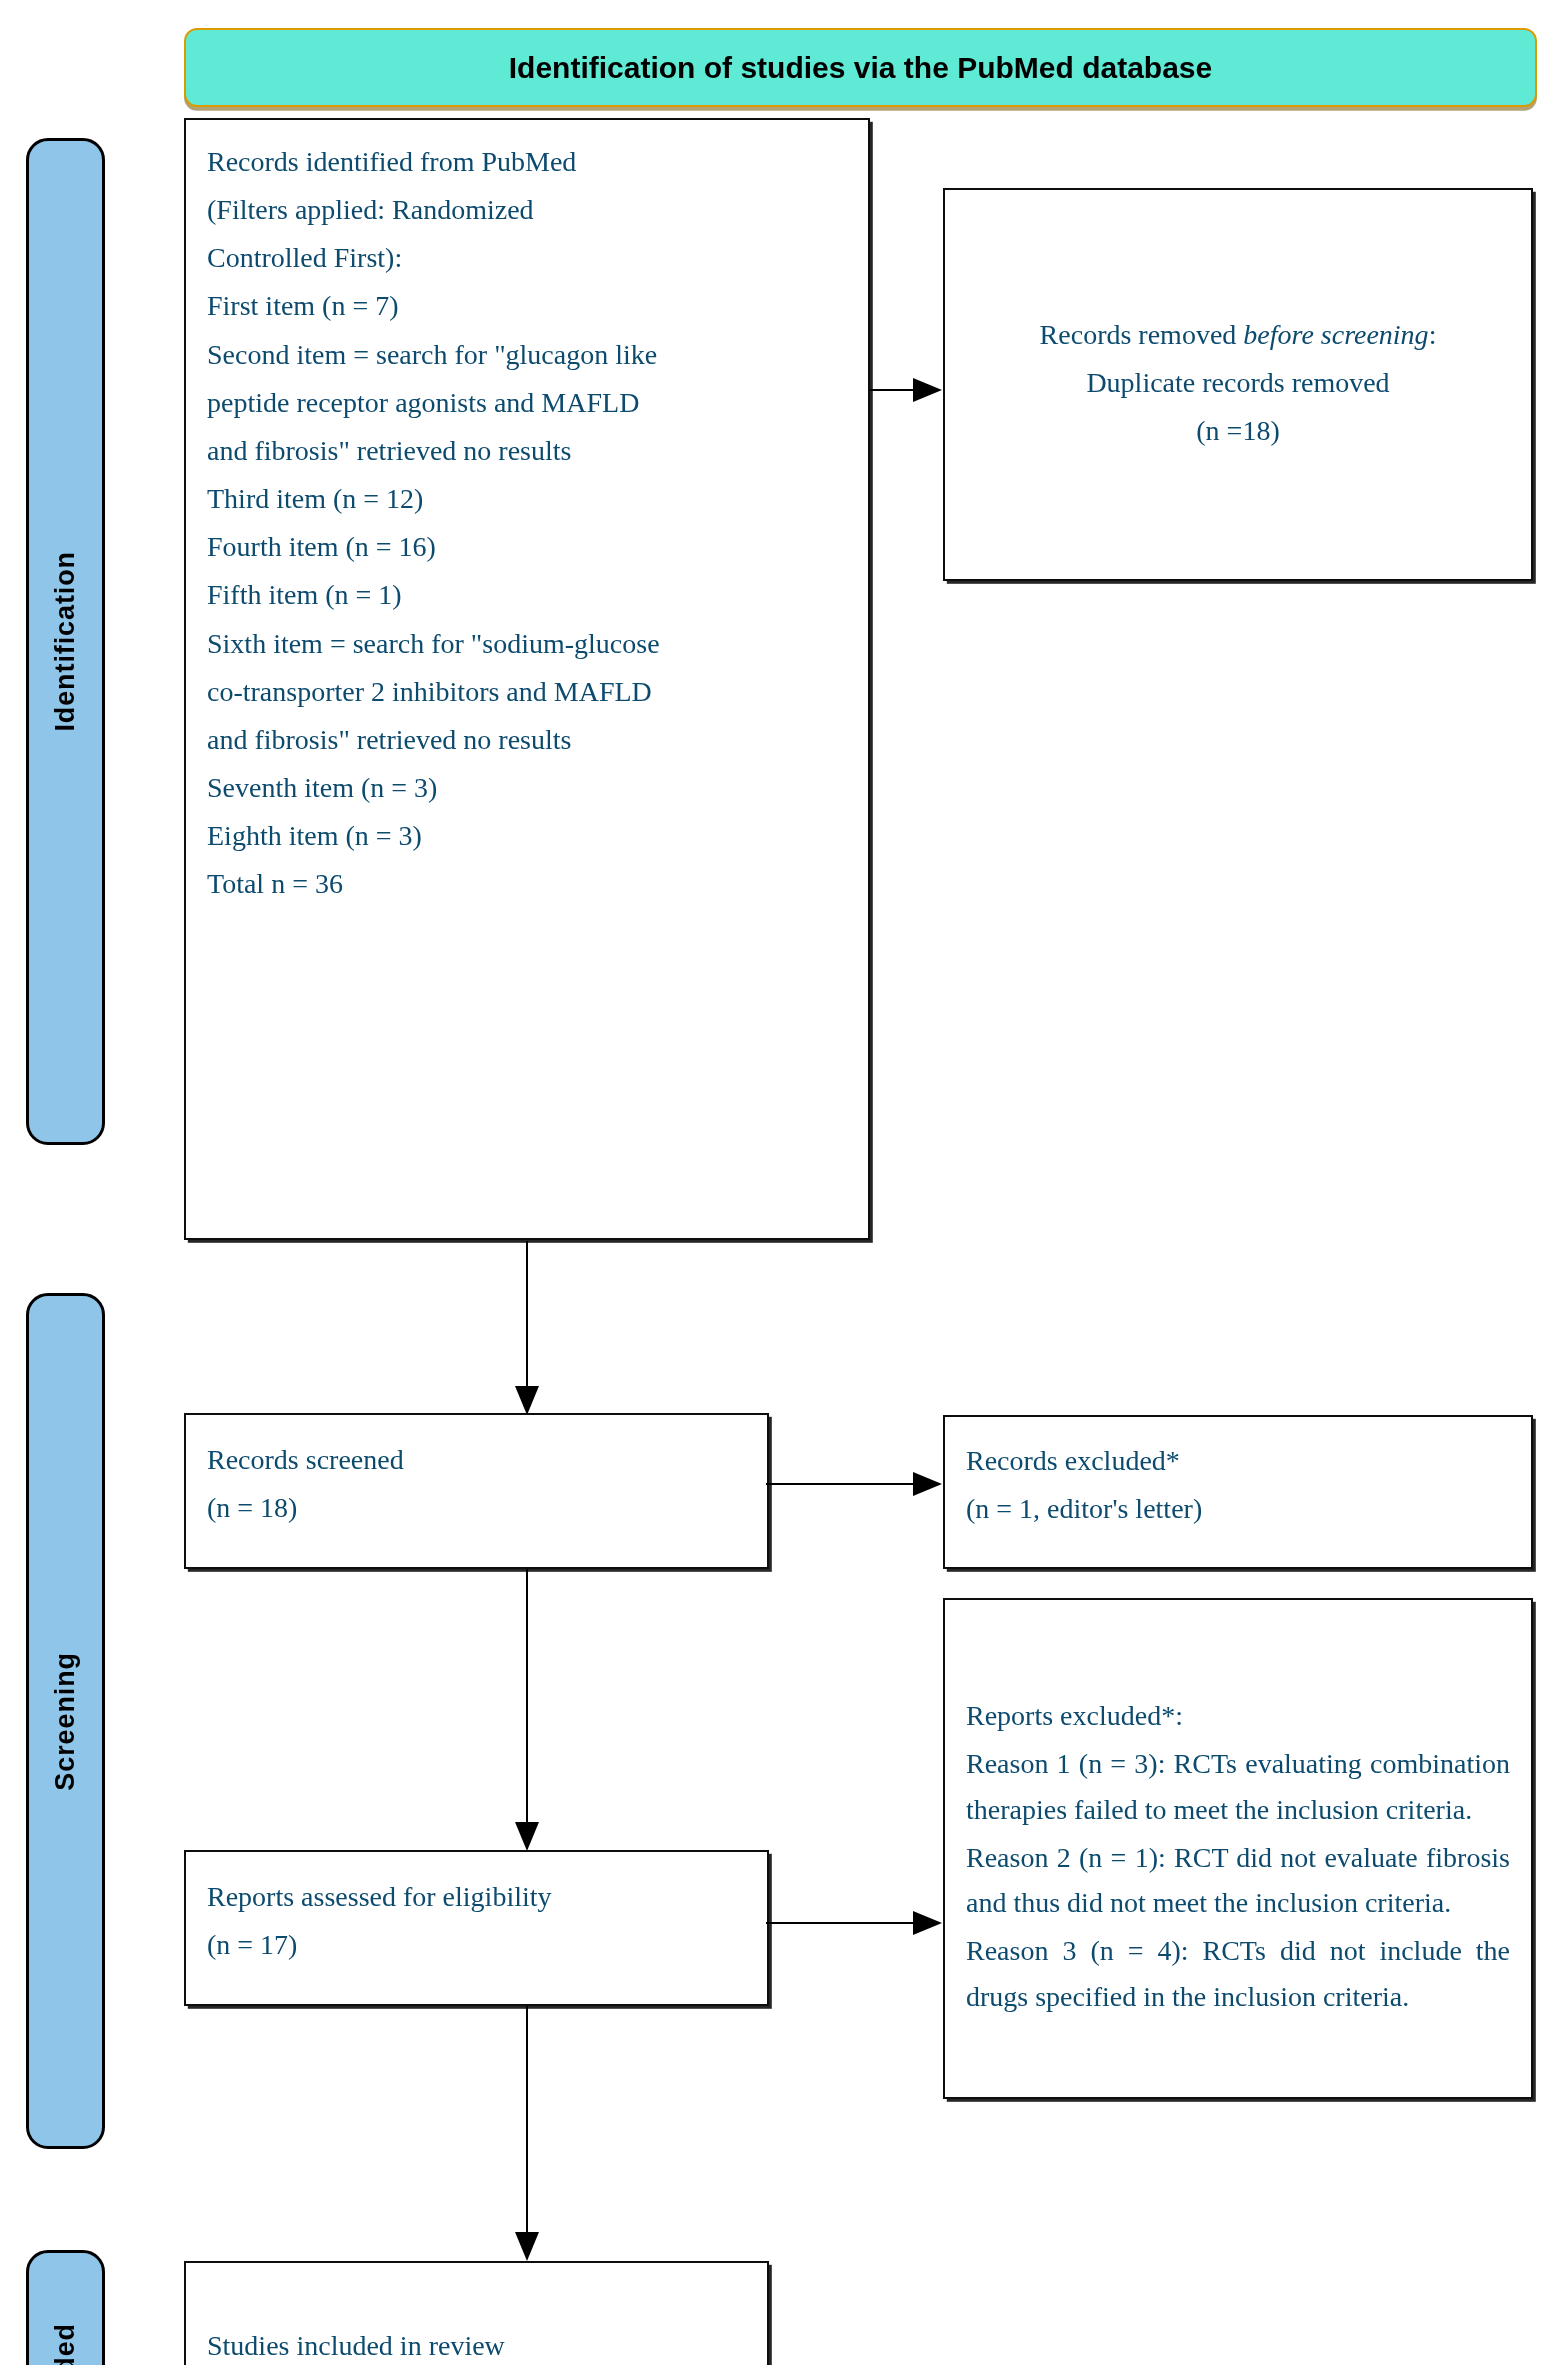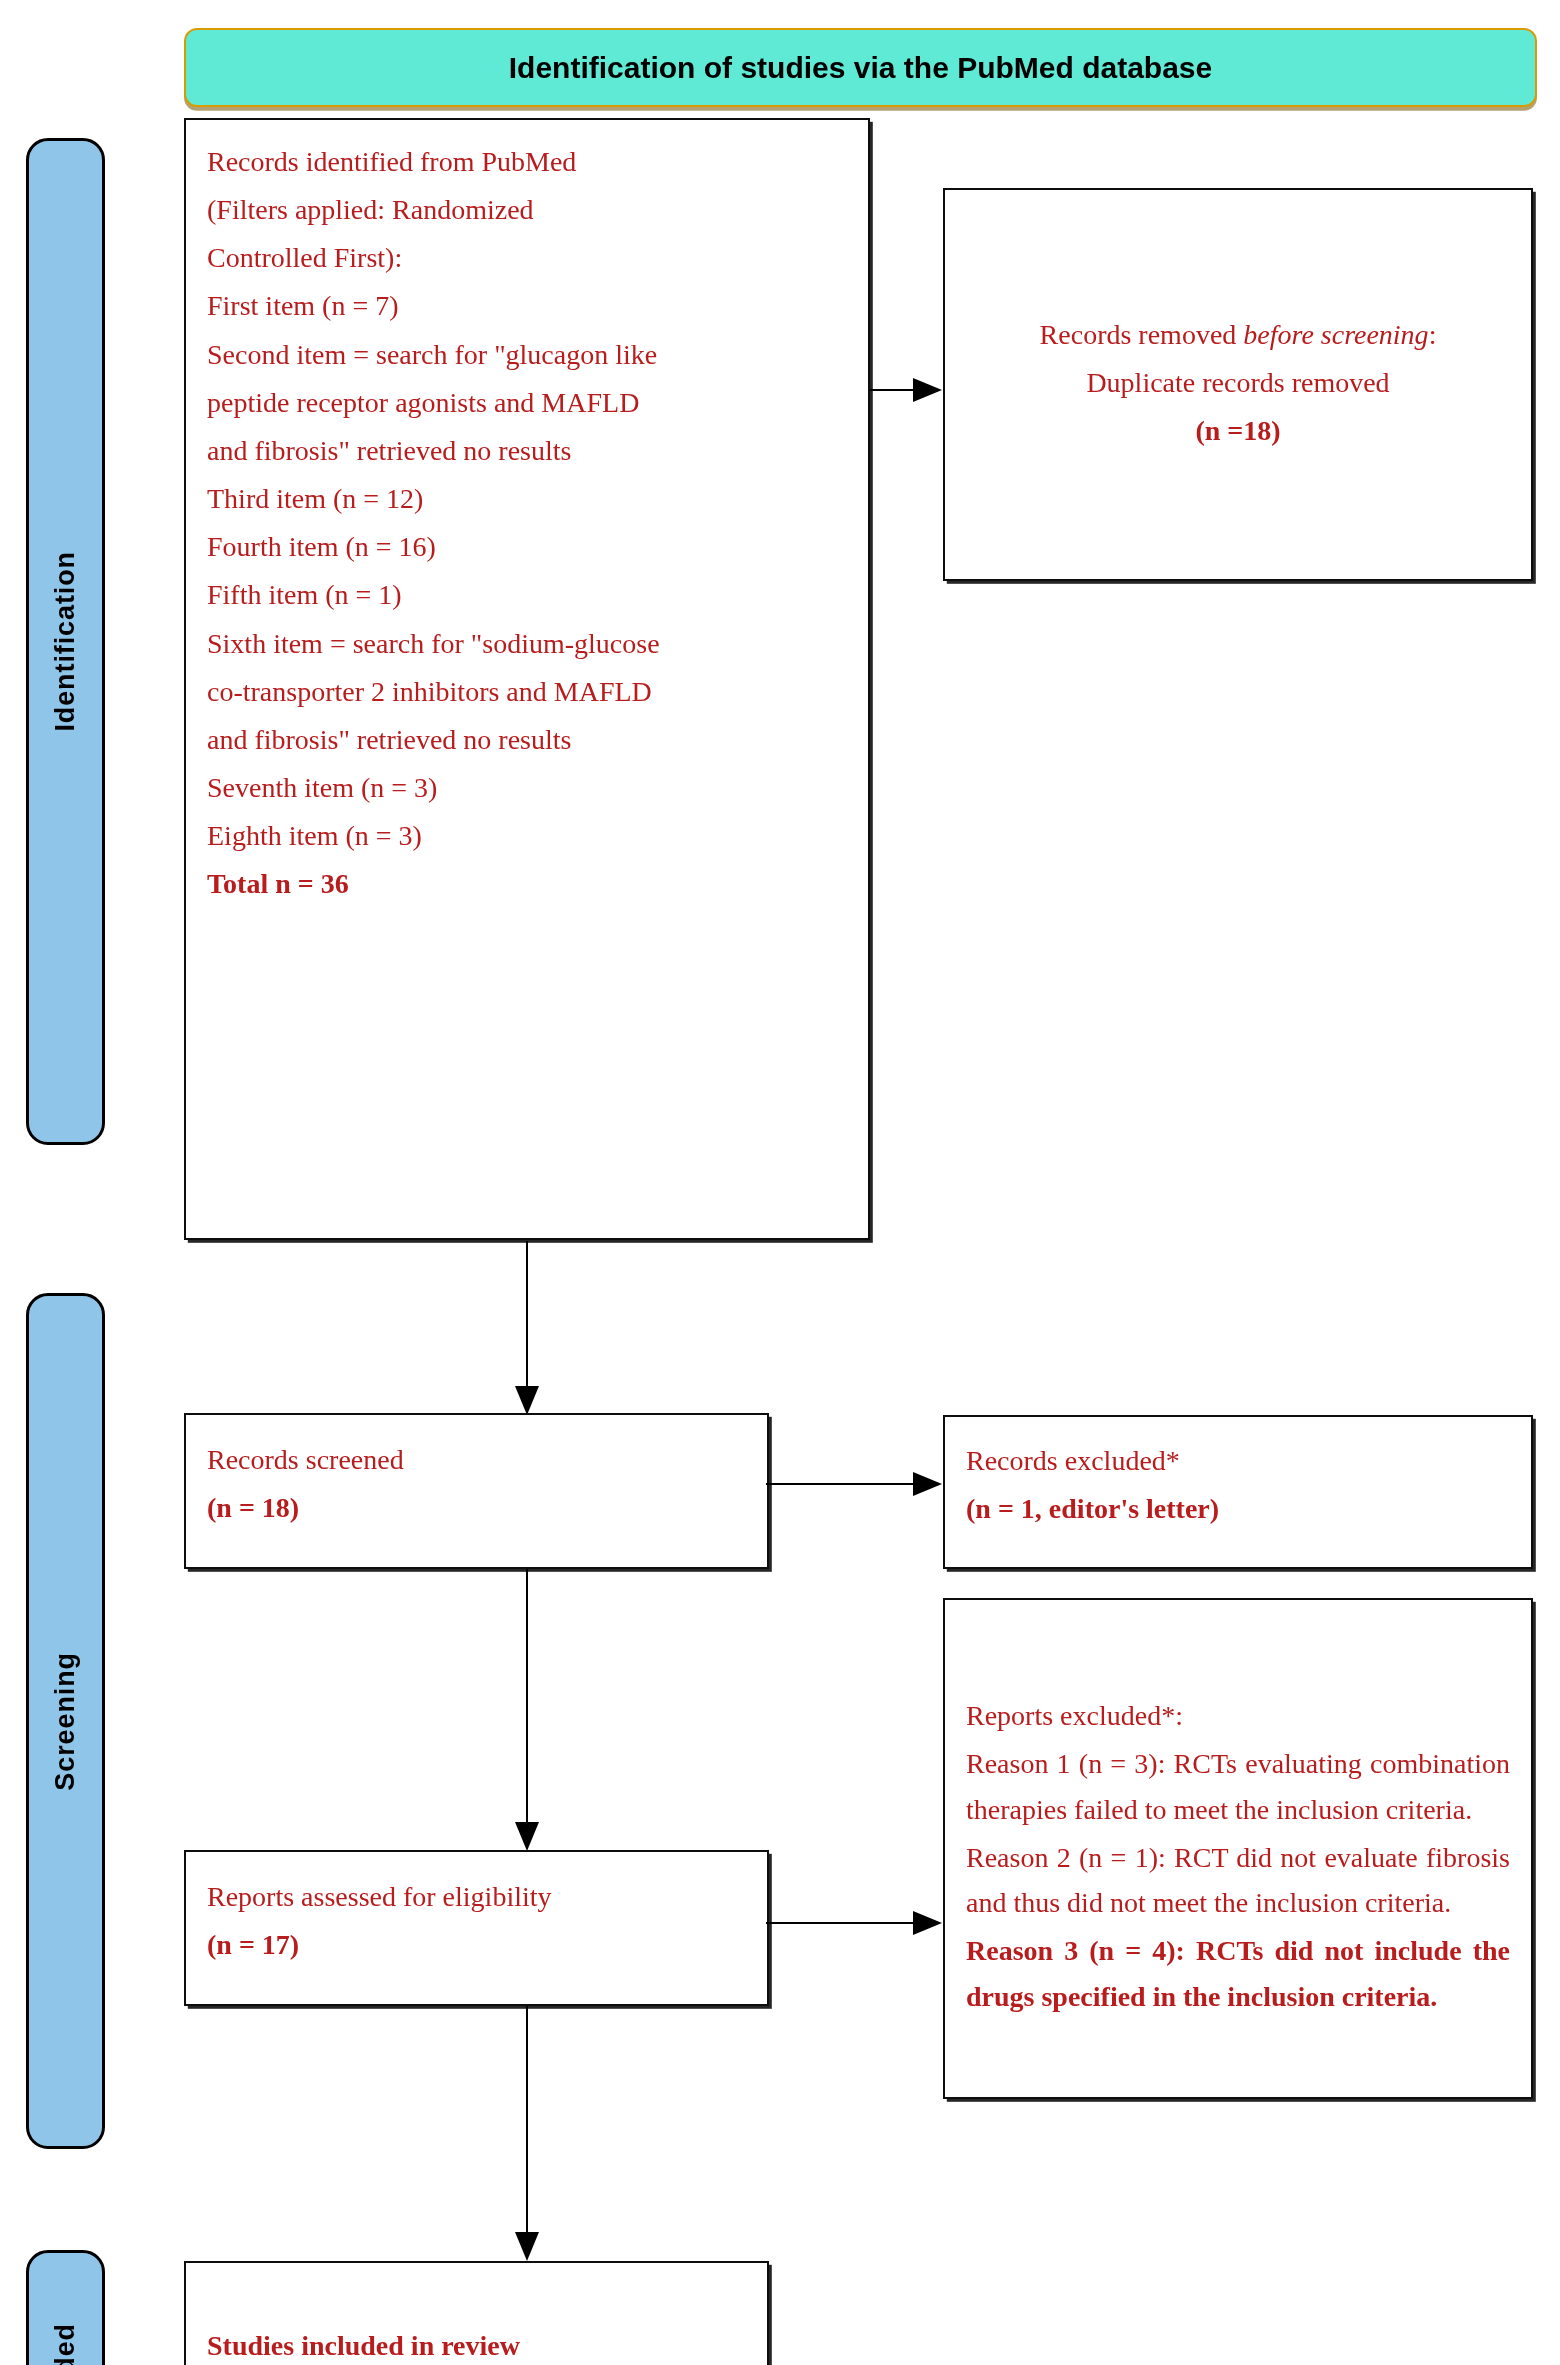--- a/index.html
+++ b/index.html
@@ -66,27 +66,27 @@
     position: absolute;
     background: #ffffff;
     border: 2.8px solid #0d0d0d;
     box-sizing: border-box;
     box-shadow: 3.3px 3.3px 0 -0.5px rgba(0,0,0,0.85);
   }
   .flow-box .box-inner {
     padding: 19px 21px 14px 21px;
     font-size: 28px;
     line-height: 1.62;
-    color: #b91c1c;
+    color: #0c4a6e;
   }
   .flow-box .box-inner.justified { text-align: justify; }
   .flow-box .box-inner p {
     margin: 0 0 2.8px 0;
   }
-  .flow-box .box-inner p:last-child { margin-bottom: 0; font-weight: bold; }
+  .flow-box .box-inner p:last-child { margin-bottom: 0; }
   .italic { font-style: italic; }
 
   
   .v-line {
     position: absolute;
     width: 2.4px;
     background: #000000;
   }
   .h-line {
     position: absolute;

